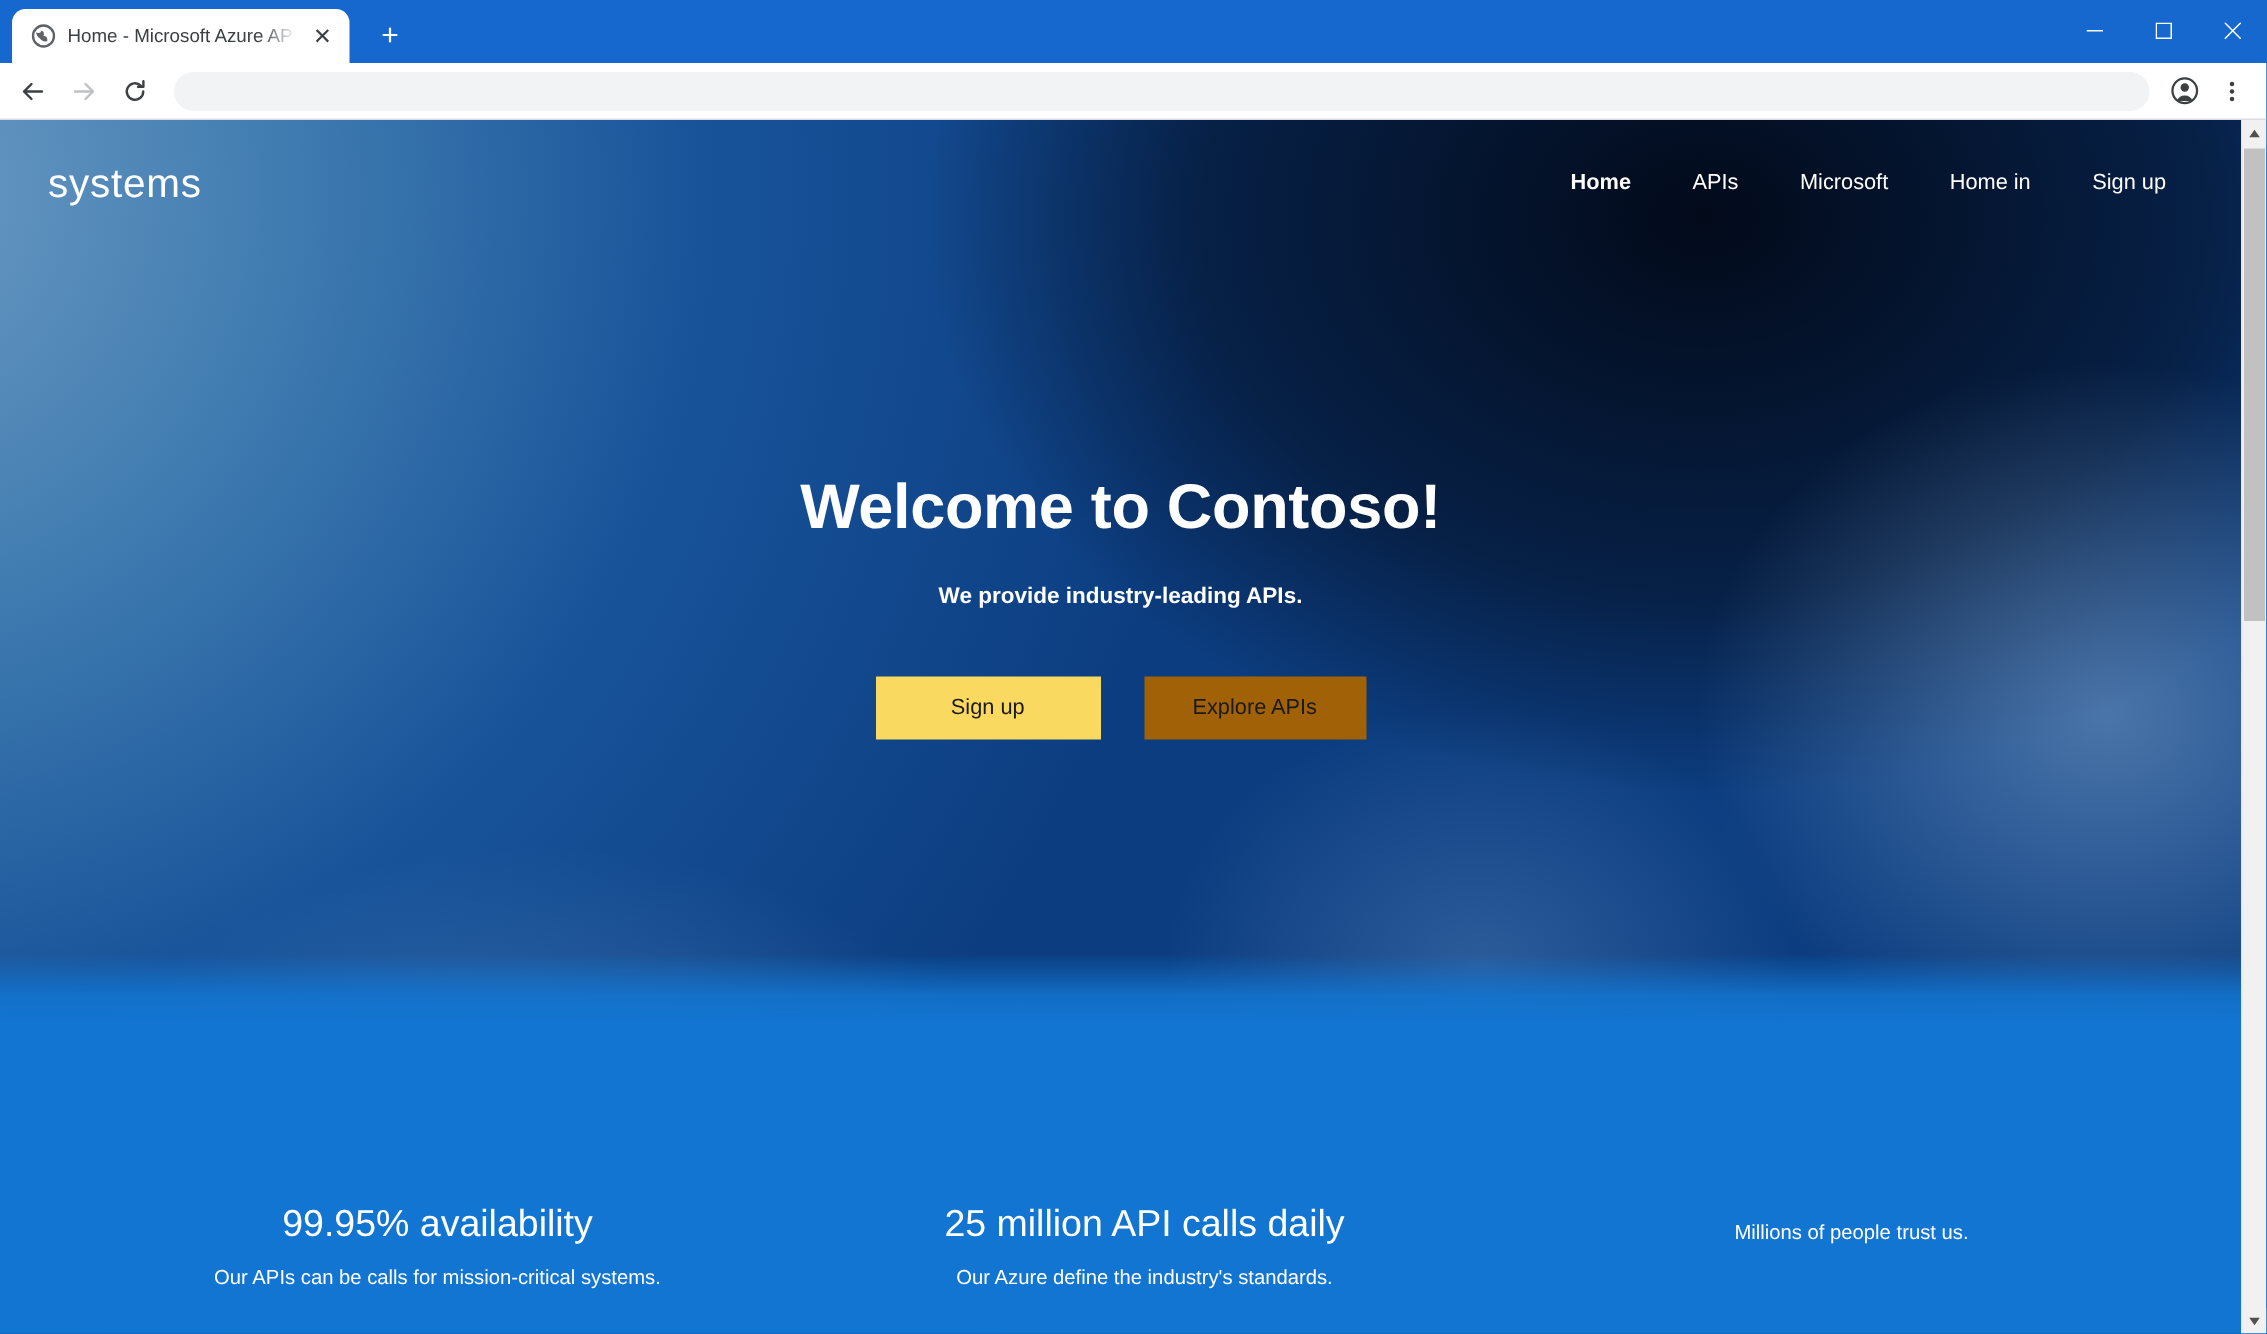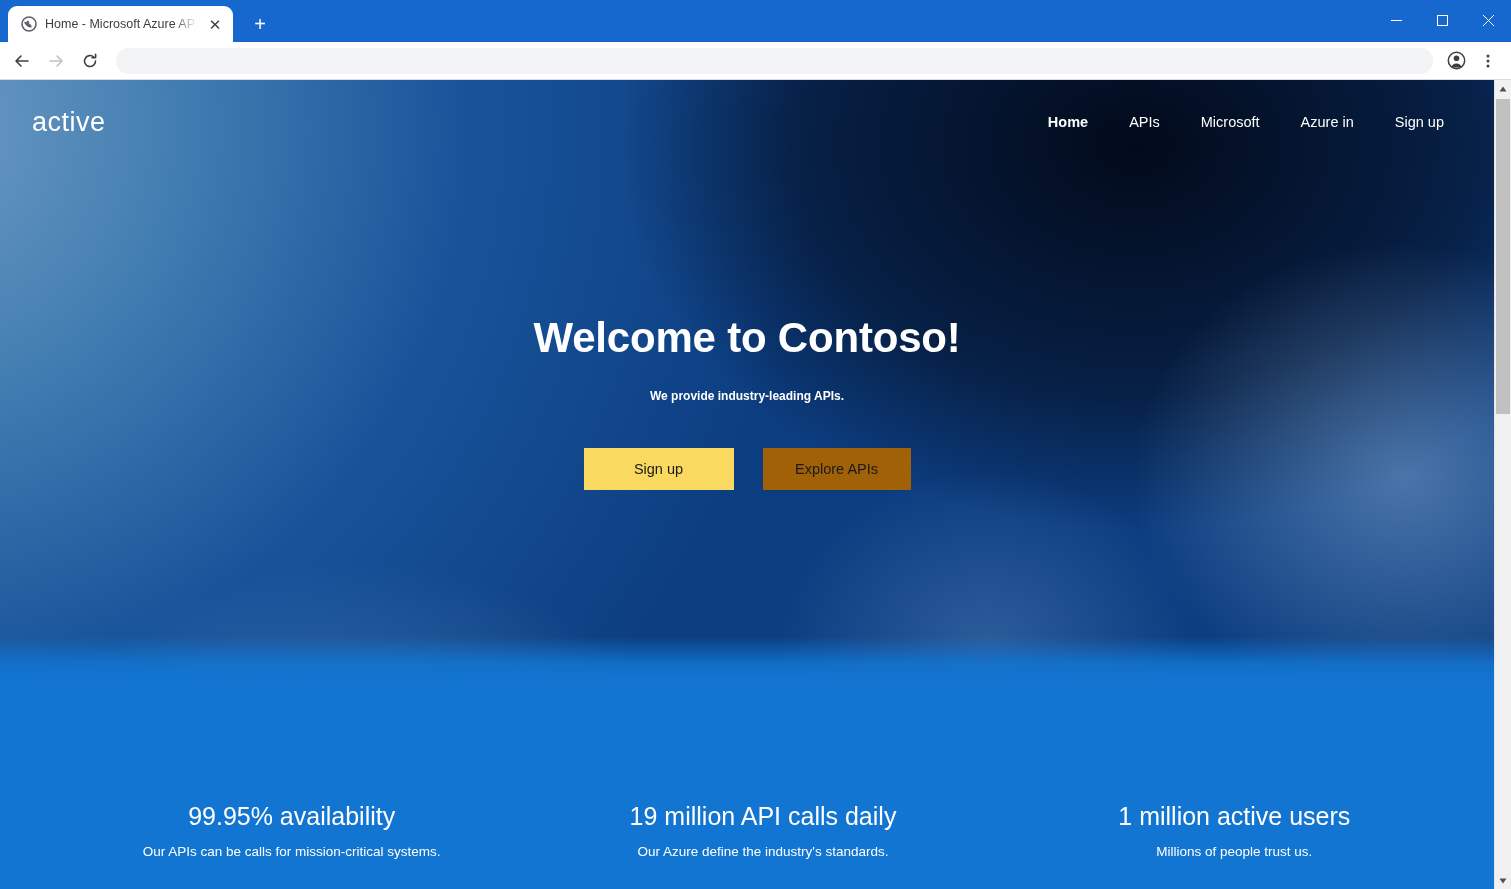--- a/index.html
+++ b/index.html
@@ -241,21 +241,21 @@
   .hero-title {
     font-size: 42px;
     font-weight: 700;
     color: #ffffff;
     line-height: 1.15;
     letter-spacing: -0.2px;
   }
 
   .hero-sub {
     margin-top: 27px;
-    font-size: 12px;
+    font-size: 15px;
     font-weight: bold;
     color: #ffffff;
   }
 
   .hero-actions {
     margin-top: 45px;
     display: flex;
     justify-content: center;
     gap: 29px;
   }
@@ -403,50 +403,49 @@
 
   <div class="viewport">
 
     <div class="page">
       <div class="hero-bg"></div>
       <div class="stats-band"></div>
 
       <div class="page-content">
 
         <div class="site-header">
-          <div class="brand">active</div>
+          <div class="brand">systems</div>
           <nav class="site-nav">
             <a class="nav-link active" href="#">Home</a>
             <a class="nav-link" href="#">APIs</a>
             <a class="nav-link" href="#">Microsoft</a>
-            <a class="nav-link" href="#">Azure in</a>
+            <a class="nav-link" href="#">Home in</a>
             <a class="nav-link" href="#">Sign up</a>
           </nav>
         </div>
 
         <div class="hero">
           <h1 class="hero-title">Welcome to Contoso!</h1>
           <p class="hero-sub">We provide industry-leading APIs.</p>
           <div class="hero-actions">
             <button class="btn btn-primary">Sign up</button>
             <button class="btn btn-secondary">Explore APIs</button>
           </div>
         </div>
 
         <div class="stats">
           <div class="stat">
             <div class="stat-value">99.95% availability</div>
             <div class="stat-desc">Our APIs can be calls for mission-critical systems.</div>
           </div>
           <div class="stat">
-            <div class="stat-value">19 million API calls daily</div>
+            <div class="stat-value">25 million API calls daily</div>
             <div class="stat-desc">Our Azure define the industry's standards.</div>
           </div>
           <div class="stat">
-            <div class="stat-value">1 million active users</div>
             <div class="stat-desc">Millions of people trust us.</div>
           </div>
         </div>
 
       </div>
     </div>
 
     <div class="scrollbar">
       <div class="sb-arrow">
         <svg width="8" height="6" viewBox="0 0 8 6">

